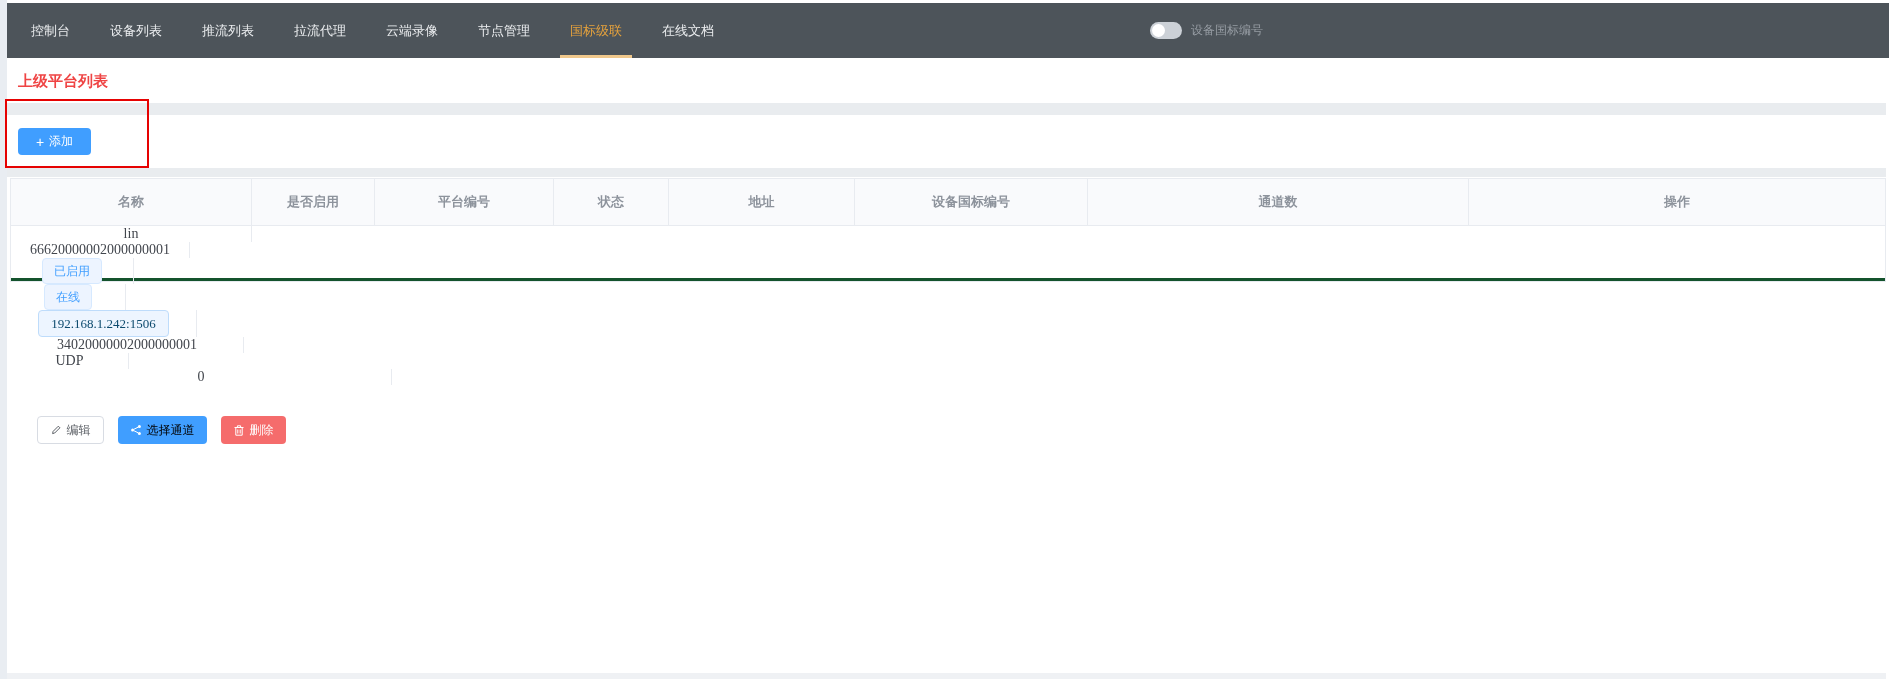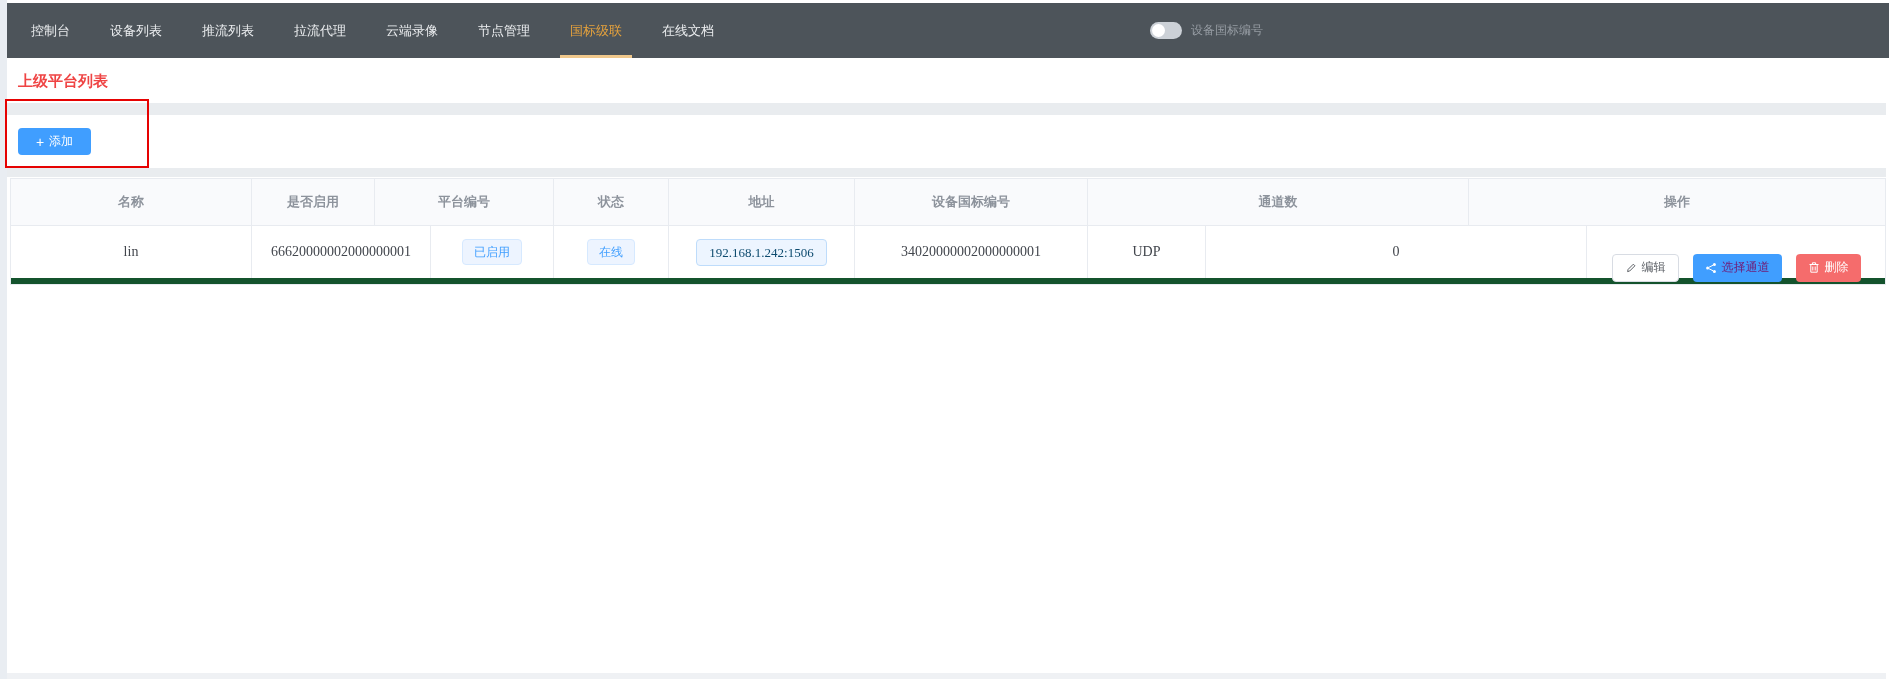--- a/index.html
+++ b/index.html
@@ -32,35 +32,35 @@
   .add-btn{position:absolute;left:18px;top:128px;width:73px;height:27px;border:none;border-radius:4px;
            background:#409eff;color:#fff;font-size:12px;display:flex;align-items:center;justify-content:center;
            gap:5px;cursor:pointer;font-family:inherit;}
   .plus{font-size:14px;line-height:1;}
   .red-box{position:absolute;left:5px;top:99px;width:144px;height:69px;border:2px solid #e60202;
            box-sizing:border-box;pointer-events:none;z-index:5;}
 
   
   .table{position:absolute;left:10px;top:178px;width:1876px;border:1px solid #e8ebf0;box-sizing:border-box;}
   .thead{display:flex;height:46px;background:#f9fafc;border-bottom:1px solid #e8ebf0;}
-  .trow{display:flex;height:52px;background:#fff;border-bottom:6px solid #14532d;}
+  .trow{display:flex;height:52px;background:#fff;border-bottom:3px solid #14532d;flex-direction:column;}
   .cell{box-sizing:border-box;border-right:1px solid #e8ebf0;display:flex;align-items:center;justify-content:center;}
   .cell:last-child{border-right:none;flex:1;}
   .c0{width:241px;}.c1{width:179px;}.c2{width:123px;}.c3{width:115px;}.c4{width:186px;}
   .c5{width:233px;}.c6{width:118px;}.c7{width:381px;}.c8{width:300px;}
   .th{font-size:13px;font-weight:bold;color:#8d939c;}
   .serif{font-family:"Liberation Serif",serif;font-size:14px;color:#42464d;}
   .tag{background:#edf4ff;border:1px solid #d6e9ff;border-radius:4px;color:#409eff;font-size:12px;padding:6px 11px;line-height:1;}
   .chip{background:#edf5ff;border:1px solid #bedcfb;border-radius:4px;color:#0c4a6e;font-size:13px;
         padding:6px 12px;line-height:1;font-family:"Liberation Serif",serif;}
   .actions{display:flex;gap:14px;align-items:center;justify-content:center;}
   .btn{height:28px;border-radius:4px;font-size:12px;display:inline-flex;align-items:center;gap:5px;
        padding:0 12px;cursor:pointer;font-family:inherit;margin-top:31px;}
   .btn-edit{background:#fff;border:1px solid #d8dce3;color:#5c6066;}
-  .btn-primary{background:#409eff;border:none;color:#701a75;}
+  .btn-primary{background:#409eff;border:none;color:#000000;}
   .btn-danger{background:#f56c6c;border:none;color:#fff;}
   .icon{display:inline-flex;}
 </style>
 </head>
 <body>
 
 <div class="page">
   <div class="left-strip"></div>
 
   <div class="navbar">

